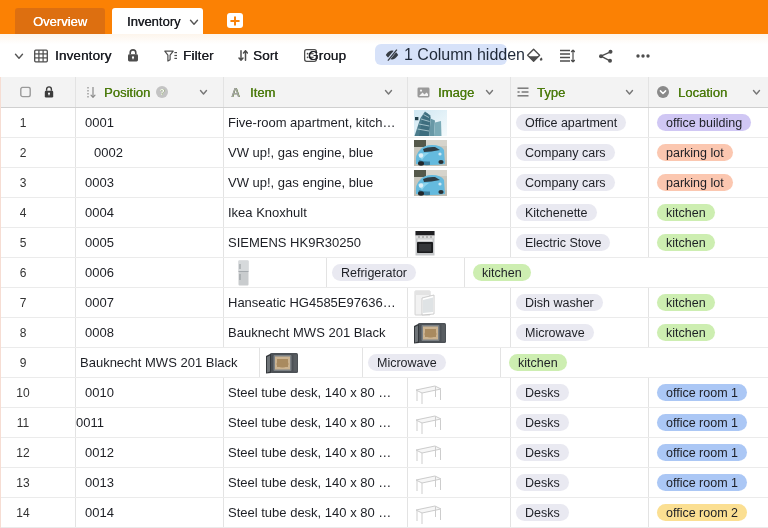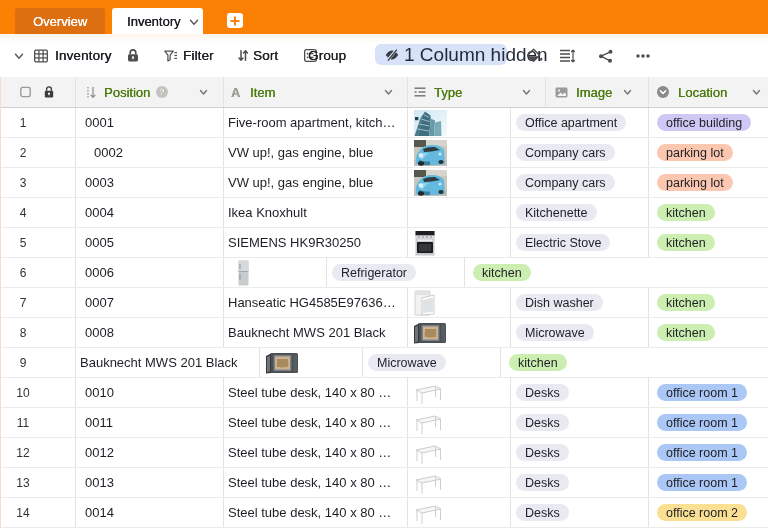--- a/index.html
+++ b/index.html
@@ -102,21 +102,21 @@
     </div>
 <div class="ti" style="left:308px;">Group</div>
 <div class="hidpill">
       <span style="margin-left:10px;display:inline-flex;">
         <svg width="14" height="12" viewBox="0 0 14 12" style="">
           <path d="M0.8 6 C3 2.6 5.1 1.6 7 1.6 C8.9 1.6 11 2.6 13.2 6 C11 9.4 8.9 10.4 7 10.4 C5.1 10.4 3 9.4 0.8 6 Z" fill="#383d44"></path>
           <line x1="11.6" y1="0.4" x2="2.6" y2="11.4" stroke="#d7e2f9" stroke-width="2.8"></line>
           <line x1="11.9" y1="0.6" x2="2.9" y2="11.6" stroke="#383d44" stroke-width="1.3"></line>
         </svg>
       </span>
-      <span style="margin-left:5px;font-size:19px;">1 Column hidden</span>
+      <span style="margin-left:5px;font-size:16px;">1 Column hidden</span>
     </div>
 <div class="ti" style="left:526px;">
       <svg width="18" height="15" viewBox="0 0 18 15" style="">
         <path d="M7.6 1.2 L13.6 7.2 L7.6 13.2 L1.6 7.2 Z" fill="none" stroke="#4d4d4d" stroke-width="1.4" stroke-linejoin="round"></path>
         <path d="M2.4 8.2 L12.8 8.2 L7.6 13.3 Z" fill="#4d4d4d"></path>
         <path d="M15.6 9.4 c1.1 1.5 1.1 2.7 0 3.2 c-1 .5-2-.3-1.7-1.5 c.2-.8 1-1.4 1.7-1.7 Z" fill="#4d4d4d"></path>
       </svg>
     </div>
 <div class="ti" style="left:559px;">
       <svg width="16" height="14" viewBox="0 0 16 14" style="">
@@ -189,46 +189,46 @@
         <span style="margin-left:6px;display:inline-flex;">
           <svg width="11" height="12" viewBox="0 0 11 12" style="">
             <text x="5.5" y="11" font-size="12.5" font-family="Liberation Sans" font-weight="bold" fill="#a2a2a2" text-anchor="middle">A</text>
           </svg>
         </span>
         <span style="margin-left:9px;">Item</span>
         <span class="chevh"><svg width="9" height="9" viewBox="0 0 9 9" style="">
             <path d="M1.5 2.97 L4.5 6.4799999999999995 L7.5 2.97" fill="none" stroke="#777" stroke-width="1.4" stroke-linecap="round" stroke-linejoin="round"></path>
           </svg></span>
       </div>
+<div class="c c3">
+        <span style="margin-left:9px;display:inline-flex;">
+          <svg width="13" height="11" viewBox="0 0 13 11" style="">
+            <rect x="0.5" y="0.5" width="12" height="10" rx="1.4" fill="#9a9a9a"></rect>
+            <circle cx="4" cy="3.6" r="1.1" fill="#f3f3f3"></circle>
+            <path d="M2 9 L5.5 5.5 L7.5 7.5 L9.5 5.5 L11 7 V9 Z" fill="#f3f3f3"></path>
+          </svg>
+        </span>
+        <span style="margin-left:8px;">Image</span>
+        <span class="chevh" style="right:16px;"><svg width="9" height="9" viewBox="0 0 9 9" style="">
+            <path d="M1.5 2.97 L4.5 6.4799999999999995 L7.5 2.97" fill="none" stroke="#777" stroke-width="1.4" stroke-linecap="round" stroke-linejoin="round"></path>
+          </svg></span>
+      </div>
 <div class="c c4">
         <span style="margin-left:6px;display:inline-flex;">
           <svg width="12" height="10" viewBox="0 0 12 10" style="">
             <g stroke="#787878" stroke-width="1.5">
               <line x1="0.5" y1="1.2" x2="11.5" y2="1.2"></line>
               <line x1="0.5" y1="5" x2="2.6" y2="5"></line>
               <line x1="4.6" y1="5" x2="11.5" y2="5"></line>
               <line x1="0.5" y1="8.8" x2="11.5" y2="8.8"></line>
             </g>
           </svg>
         </span>
         <span style="margin-left:8px;">Type</span>
         <span class="chevh"><svg width="9" height="9" viewBox="0 0 9 9" style="">
-            <path d="M1.5 2.97 L4.5 6.4799999999999995 L7.5 2.97" fill="none" stroke="#777" stroke-width="1.4" stroke-linecap="round" stroke-linejoin="round"></path>
-          </svg></span>
-      </div>
-<div class="c c3">
-        <span style="margin-left:9px;display:inline-flex;">
-          <svg width="13" height="11" viewBox="0 0 13 11" style="">
-            <rect x="0.5" y="0.5" width="12" height="10" rx="1.4" fill="#9a9a9a"></rect>
-            <circle cx="4" cy="3.6" r="1.1" fill="#f3f3f3"></circle>
-            <path d="M2 9 L5.5 5.5 L7.5 7.5 L9.5 5.5 L11 7 V9 Z" fill="#f3f3f3"></path>
-          </svg>
-        </span>
-        <span style="margin-left:8px;">Image</span>
-        <span class="chevh" style="right:16px;"><svg width="9" height="9" viewBox="0 0 9 9" style="">
             <path d="M1.5 2.97 L4.5 6.4799999999999995 L7.5 2.97" fill="none" stroke="#777" stroke-width="1.4" stroke-linecap="round" stroke-linejoin="round"></path>
           </svg></span>
       </div>
 <div class="c c5">
         <span style="margin-left:8px;display:inline-flex;">
           <svg width="12" height="12" viewBox="0 0 12 12" style="">
             <circle cx="6" cy="6" r="6" fill="#8a8a8a"></circle>
             <path d="M3.4 4.9 L6 7.5 L8.6 4.9" fill="none" stroke="#fff" stroke-width="1.5" stroke-linecap="round" stroke-linejoin="round"></path>
           </svg>
         </span>
@@ -527,21 +527,21 @@
       </div>
 <div class="c c5">
         <span class="pill" style="margin-left:8px;background:#abc7f5;">office room 1</span>
       </div>
 </div>
 <div class="row">
 <div class="rownum">
         <span>11</span>
       </div>
 <div class="c c1">
-        <span class="cell-text" style="margin-left:9px;">0011</span>
+        <span class="cell-text" style="margin-left:0;">0011</span>
       </div>
 <div class="c c2">
         <span class="cell-text" style="margin-left:4px;margin-right:8px;">Steel tube desk, 140 x 80 …</span>
       </div>
 <div class="c c3">
         <span class="thumb" style="left:5px;"><svg width="30" height="26" viewBox="0 0 30 26" style="">
             <rect width="30" height="26" fill="#fff"></rect>
             <path d="M3 10 L22 6 L28 9 L9 13 Z" fill="#f6f6f6" stroke="#c6c6c6" stroke-width="0.9" stroke-linejoin="round"></path>
             <g stroke="#cdcdcd" stroke-width="1">
               <line x1="4" y1="10.5" x2="4" y2="21"></line>

